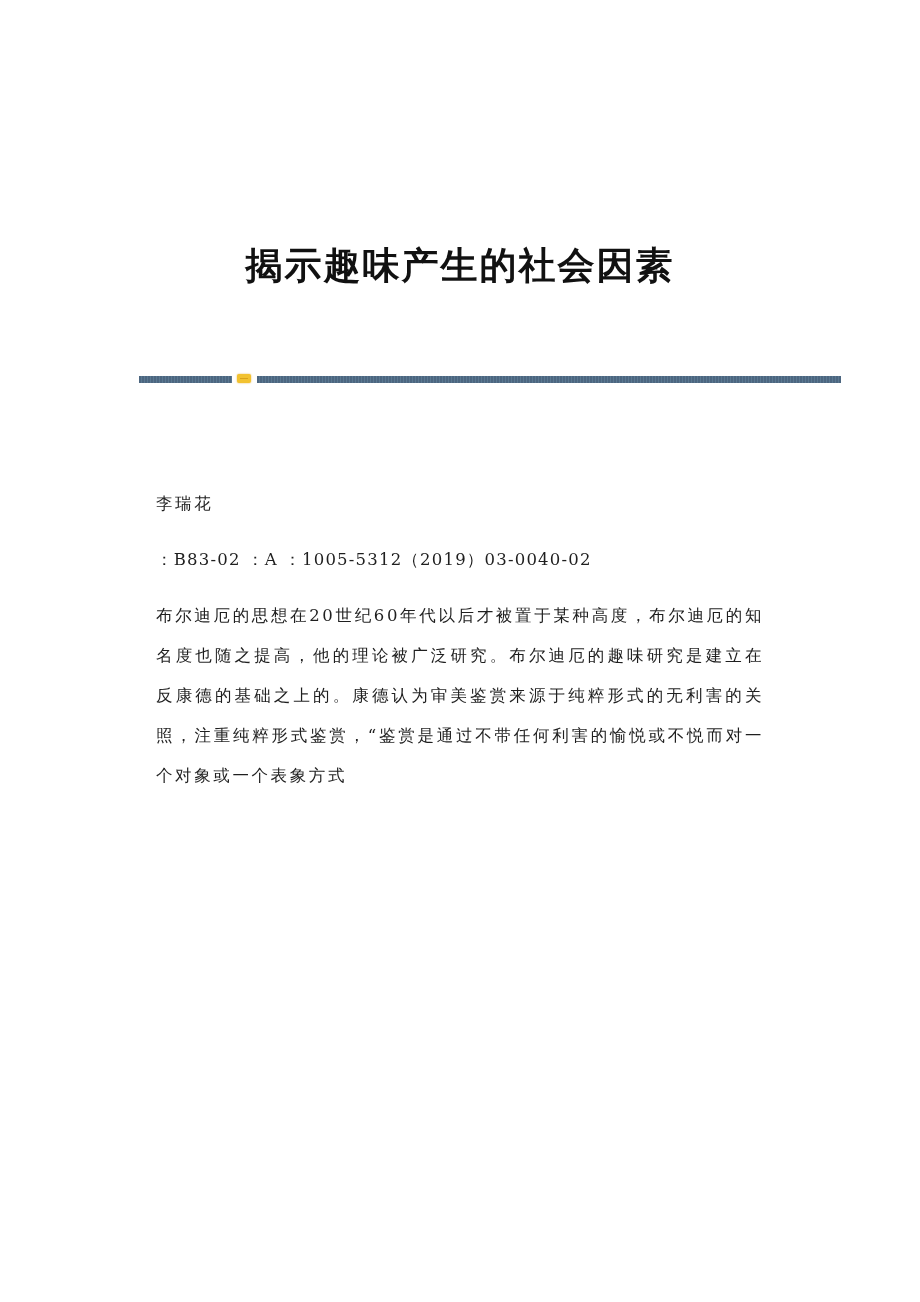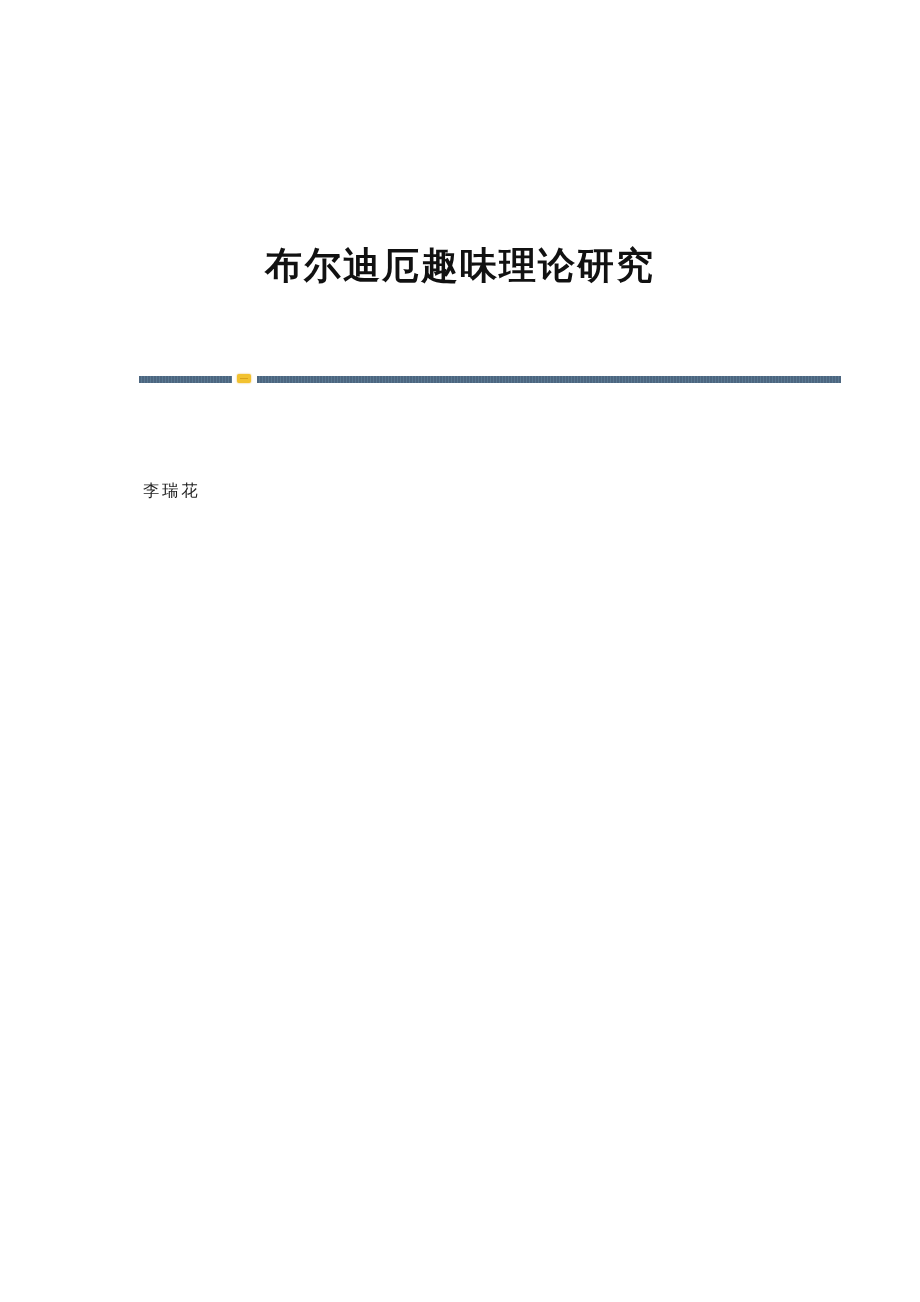--- a/index.html
+++ b/index.html
@@ -71,43 +71,45 @@
       background: #4f6b83;
       background-image: repeating-linear-gradient(90deg, #4c6680 0 2px, #5a7891 2px 3px);
     }
     .content {
       position: absolute;
       left: 140px;
       top: 468px;
       width: 640px;
     }
     .para {
-      margin: 3px;
+      margin: 16px;
       font-size: 16.5px;
       line-height: 40px;
       letter-spacing: 2.6px;
       text-align: justify;
       color: #1f1f1f;
     }
     .author { margin-bottom: 12px; }
     .abstract { margin-bottom: 12px; }
     .keywords { margin-bottom: 15px; }
     .classification { margin-bottom: 15px; font-family: "DejaVu Serif", serif; letter-spacing: 1.2px; }
     .label { }
   </style>
 </head>
 <body>
 
-<h1 class="page-title">布尔迪厄趣味理论研究</h1>
+<h1 class="page-title">揭示趣味产生的社会因素</h1>
 
 <div class="divider">
   <div class="bar-left"></div>
   <div class="ornament"></div>
   <div class="bar-right"></div>
 </div>
 
 <div class="content">
   <p class="para author">李瑞花</p>
 
 
 
+  <p class="para classification">：B83-02 ：A ：1005-5312（2019）03-0040-02</p>
 
+  <p class="para">布尔迪厄的思想在20世纪60年代以后才被置于某种高度，布尔迪厄的知名度也随之提高，他的理论被广泛研究。布尔迪厄的趣味研究是建立在反康德的基础之上的。康德认为审美鉴赏来源于纯粹形式的无利害的关照，注重纯粹形式鉴赏，“鉴赏是通过不带任何利害的愉悦或不悦而对一个对象或一个表象方式</p>
 </div>
 
 </body></html>

